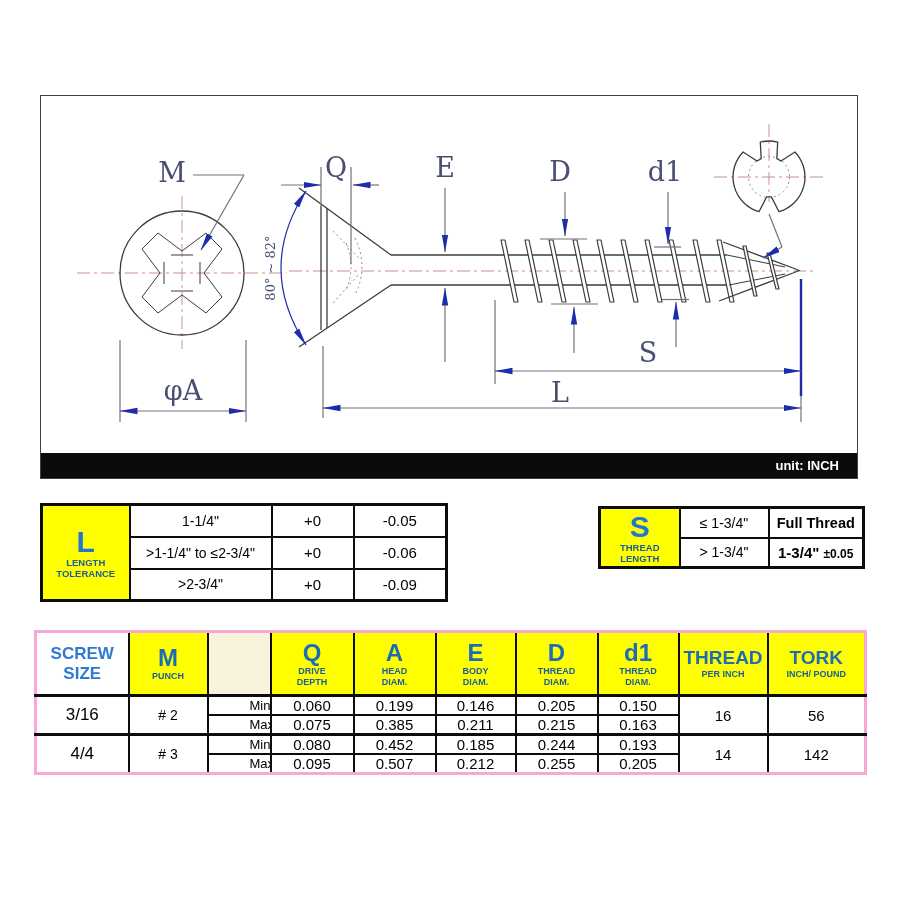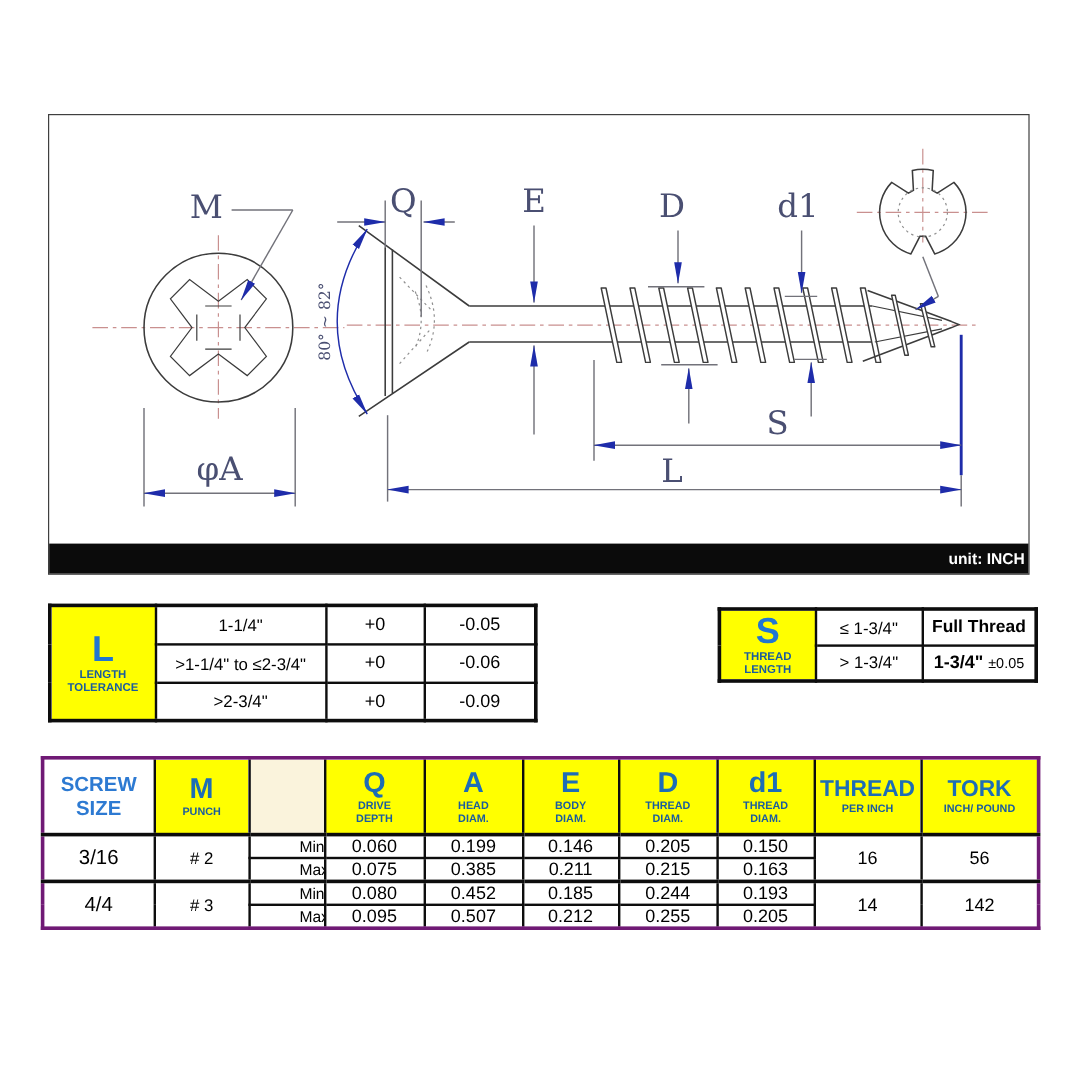--- a/index.html
+++ b/index.html
@@ -5,42 +5,42 @@
   html,body{margin:0;padding:0;background:#fff;}
   .page{position:relative;width:900px;height:900px;background:#fff;overflow:hidden;
         font-family:"Liberation Sans",sans-serif;}
 
   
   .draw-box{position:absolute;left:40px;top:95px;width:818px;height:384px;
             border:1.5px solid #3f3f3f;background:#fff;box-sizing:border-box;}
   .draw-box svg{position:absolute;left:0;top:0;}
   .unit-bar{position:absolute;left:0;bottom:0;width:100%;height:25px;background:#0b0b0b;
             color:#fff;font-size:13px;font-weight:bold;line-height:25px;text-align:right;
-            box-sizing:border-box;padding-right:3px;}
+            box-sizing:border-box;padding-right:18px;}
 
   
   table{border-collapse:collapse;table-layout:fixed;position:absolute;background:#fff;}
   td{border:2px solid #0d0d0d;text-align:center;vertical-align:middle;padding:0;
      font-size:15px;color:#000;overflow:hidden;}
   .yel{background:#FFFF00;}
   .crm{background:#FAF3DC;}
 
   
   .lt{left:40px;top:503px;width:405px;border:3px solid #0d0d0d;}
   .st{left:598px;top:506px;width:264px;border:3px solid #0d0d0d;}
   .lt tr{height:32px;} .st tr{height:30px;}
   .sym .symbol{font-size:30px;font-weight:bold;color:#2176d2;line-height:30px;}
   .sym .symcap{font-size:9.5px;font-weight:bold;color:#1a5c9e;line-height:11px;}
   .range{font-size:14px;}
   .bold-val{font-weight:bold;font-size:15px;}
-  .suffix{font-size:12px;font-weight:normal;}
+  .suffix{font-size:12px;font-weight:bold;}
   .fullthread{font-weight:bold;font-size:14.5px;}
 
   
-  .spec{left:34px;top:630px;width:831px;border:3px solid #701a75;}
+  .spec{left:34px;top:630px;width:831px;border:3px solid #f9a8d4;}
   .spec tr.hrow{height:64px;}
   .spec tr.drow{height:19px;}
   .hd{border-bottom-width:3px;}
   .hd .big{font-size:24px;font-weight:bold;color:#1d6db6;line-height:26px;}
   .hd .big-med{font-size:19px;font-weight:bold;color:#1d6db6;line-height:22px;}
   .hd .cap{font-size:9px;font-weight:bold;color:#1a5c9e;line-height:10.5px;}
   .hd .ss{font-size:17px;font-weight:bold;color:#2d7ad2;line-height:20px;}
   .spec td.size{font-weight:normal;font-size:17px;}
   .spec td.punch{font-size:14px;}
   .spec td.mm{font-size:13px;padding-left:41px;}

